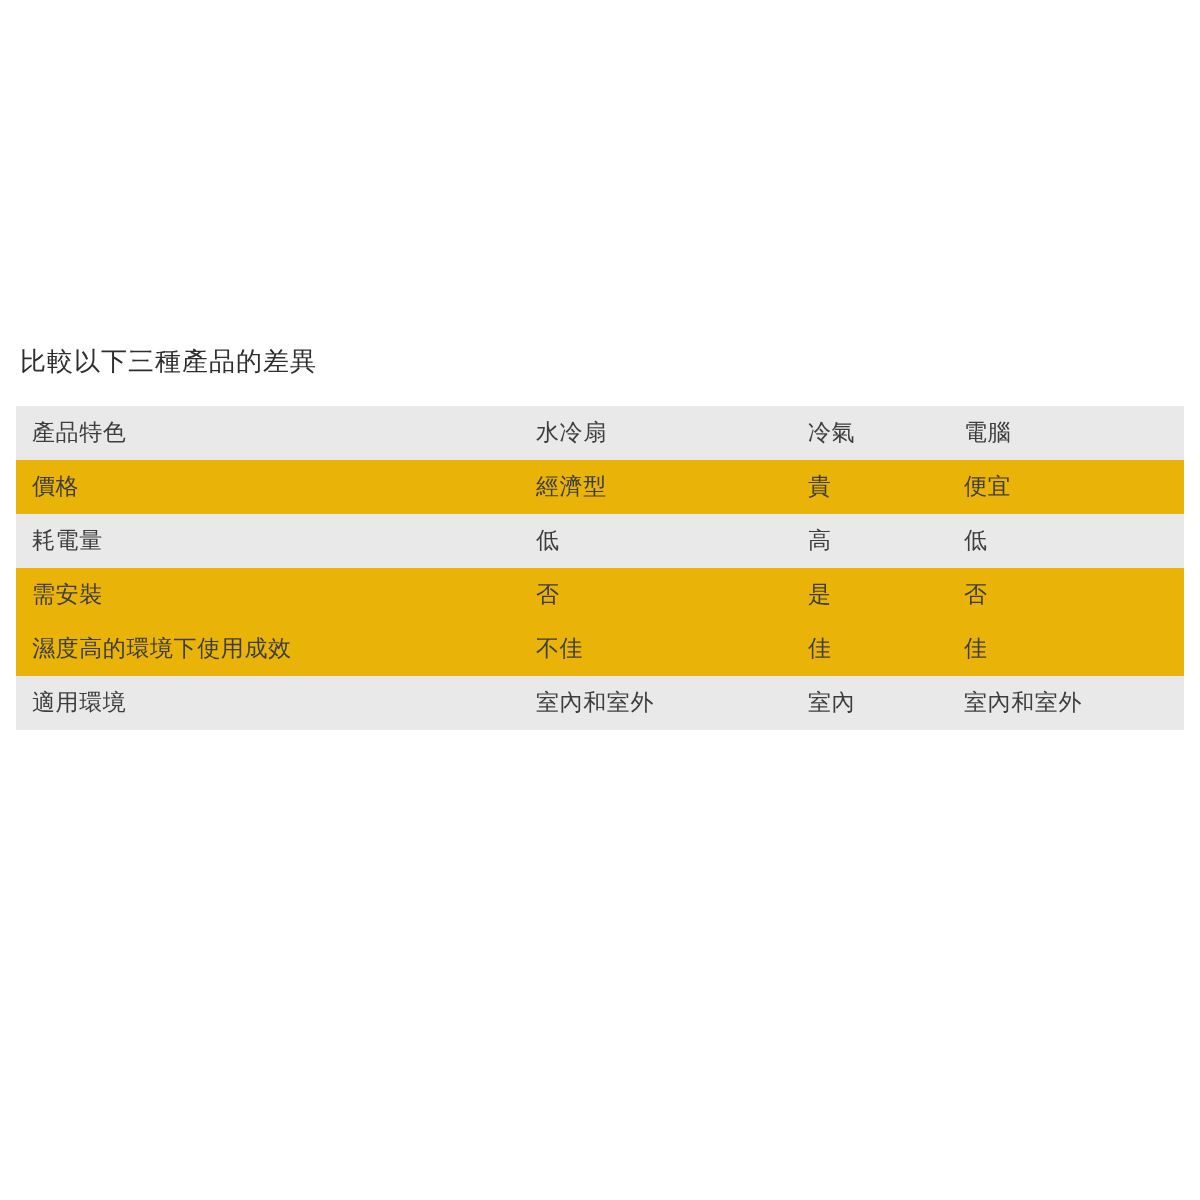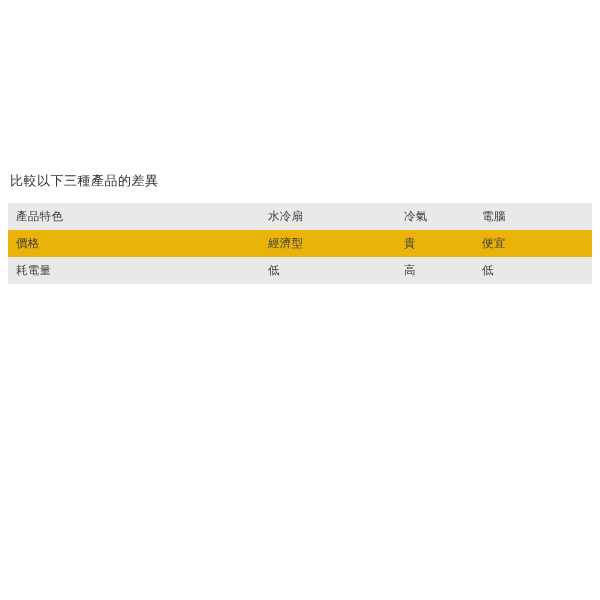--- a/index.html
+++ b/index.html
@@ -95,16 +95,34 @@
         <td>經濟型</td>
         <td>貴</td>
         <td>便宜</td>
       </tr>
       <tr class="row-shaded">
         <td class="cell-feature">耗電量</td>
         <td>低</td>
         <td>高</td>
         <td>低</td>
       </tr>
+      <tr class="row-plain">
+        <td class="cell-feature">需安裝</td>
+        <td>否</td>
+        <td>是</td>
+        <td>否</td>
+      </tr>
+      <tr class="row-plain">
+        <td class="cell-feature">濕度高的環境下使用成效</td>
+        <td>不佳</td>
+        <td>佳</td>
+        <td>佳</td>
+      </tr>
+      <tr class="row-shaded">
+        <td class="cell-feature">適用環境</td>
+        <td>室內和室外</td>
+        <td>室內</td>
+        <td>室內和室外</td>
+      </tr>
     </tbody>
   </table>
 
 </div>
 
 </body></html>

